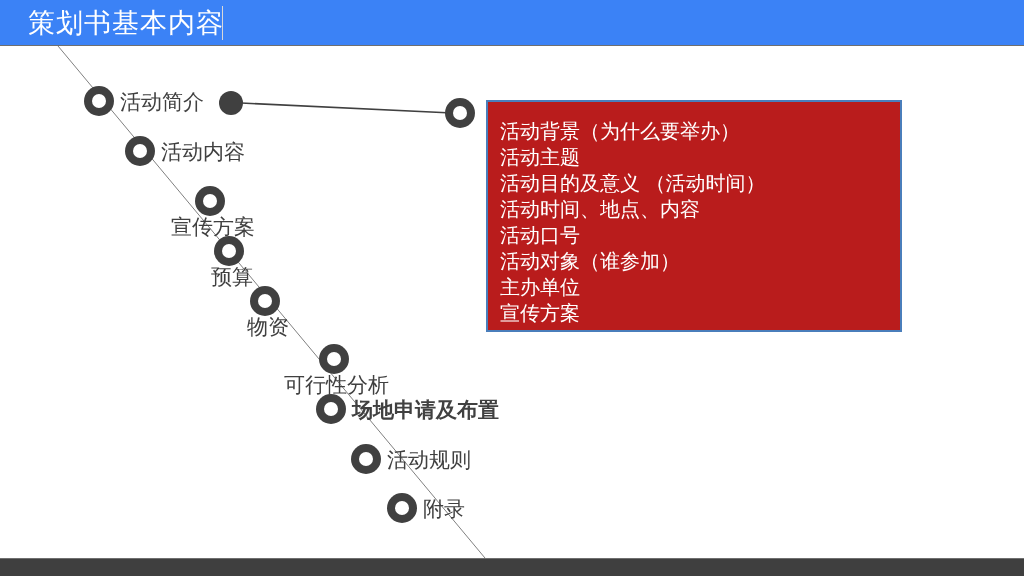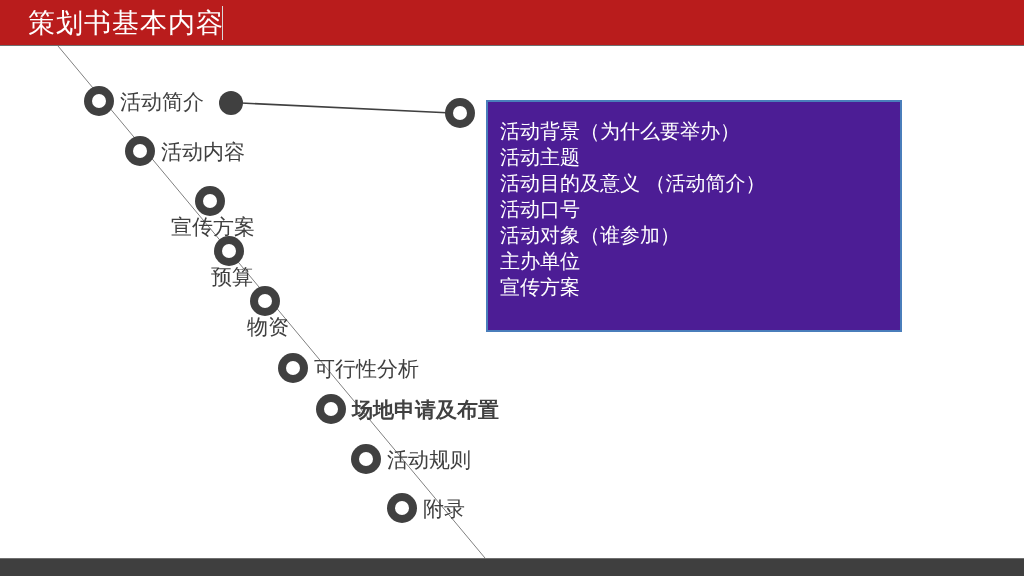--- a/index.html
+++ b/index.html
@@ -23,21 +23,21 @@
     background: #ffffff;
     overflow: hidden;
   }
 
   
   .header-bar {
     position: absolute;
     left: 0; top: 0;
     width: 1024px;
     height: 46px;
-    background: #b91c1c;
+    background: #3b82f6;
     box-sizing: border-box;
     border-bottom: 1px solid #6f6f6f;
   }
   .header-title {
     position: absolute;
     left: 28px;
     top: 4px;
     height: 38px;
     line-height: 38px;
     color: #ffffff;
@@ -119,21 +119,21 @@
     background: #404040;
   }
 
   
   .detail-panel {
     position: absolute;
     left: 486px;
     top: 100px;
     width: 416px;
     height: 232px;
-    background: #4c1d95;
+    background: #b91c1c;
     border: 2px solid #4a7ebb;
     box-sizing: border-box;
     padding: 16px 0 0 12px;
   }
   .detail-line {
     color: #ffffff;
     font-size: 20px;
     line-height: 26px;
     white-space: nowrap;
   }
@@ -173,21 +173,21 @@
         <span class="step-label">宣传方案</span>
       </div>
       <div class="step" style="left: 205px; top: 236px; flex-direction: column;">
         <div class="ring"></div>
         <span class="step-label">预算</span>
       </div>
       <div class="step" style="left: 241px; top: 286px; flex-direction: column;">
         <div class="ring"></div>
         <span class="step-label">物资</span>
       </div>
-      <div class="step" style="left: 278px; top: 353px;">
+      <div class="step" style="left: 278px; top: 344px; flex-direction: column;">
         <div class="ring"></div>
         <span class="step-label">可行性分析</span>
       </div>
       <div class="step" style="left: 316px; top: 394px; font-weight: bold;">
         <div class="ring"></div>
         <span class="step-label">场地申请及布置</span>
       </div>
       <div class="step" style="left: 351px; top: 444px;">
         <div class="ring"></div>
         <span class="step-label">活动规则</span>
@@ -195,21 +195,22 @@
       <div class="step" style="left: 387px; top: 493px;">
         <div class="ring"></div>
         <span class="step-label">附录</span>
       </div>
     </div>
 
   <div class="detail-panel">
     <div id="detail-host">
         <div class="detail-line">活动背景（为什么要举办）</div>
         <div class="detail-line">活动主题</div>
-        <div class="detail-line">活动目的及意义  （活动简介）</div>
+        <div class="detail-line">活动目的及意义  （活动时间）</div>
+        <div class="detail-line">活动时间、地点、内容</div>
         <div class="detail-line">活动口号</div>
         <div class="detail-line">活动对象（谁参加）</div>
         <div class="detail-line">主办单位</div>
         <div class="detail-line">宣传方案</div>
       </div>
   </div>
 
   <div class="footer-bar"></div>
 
 </div>

